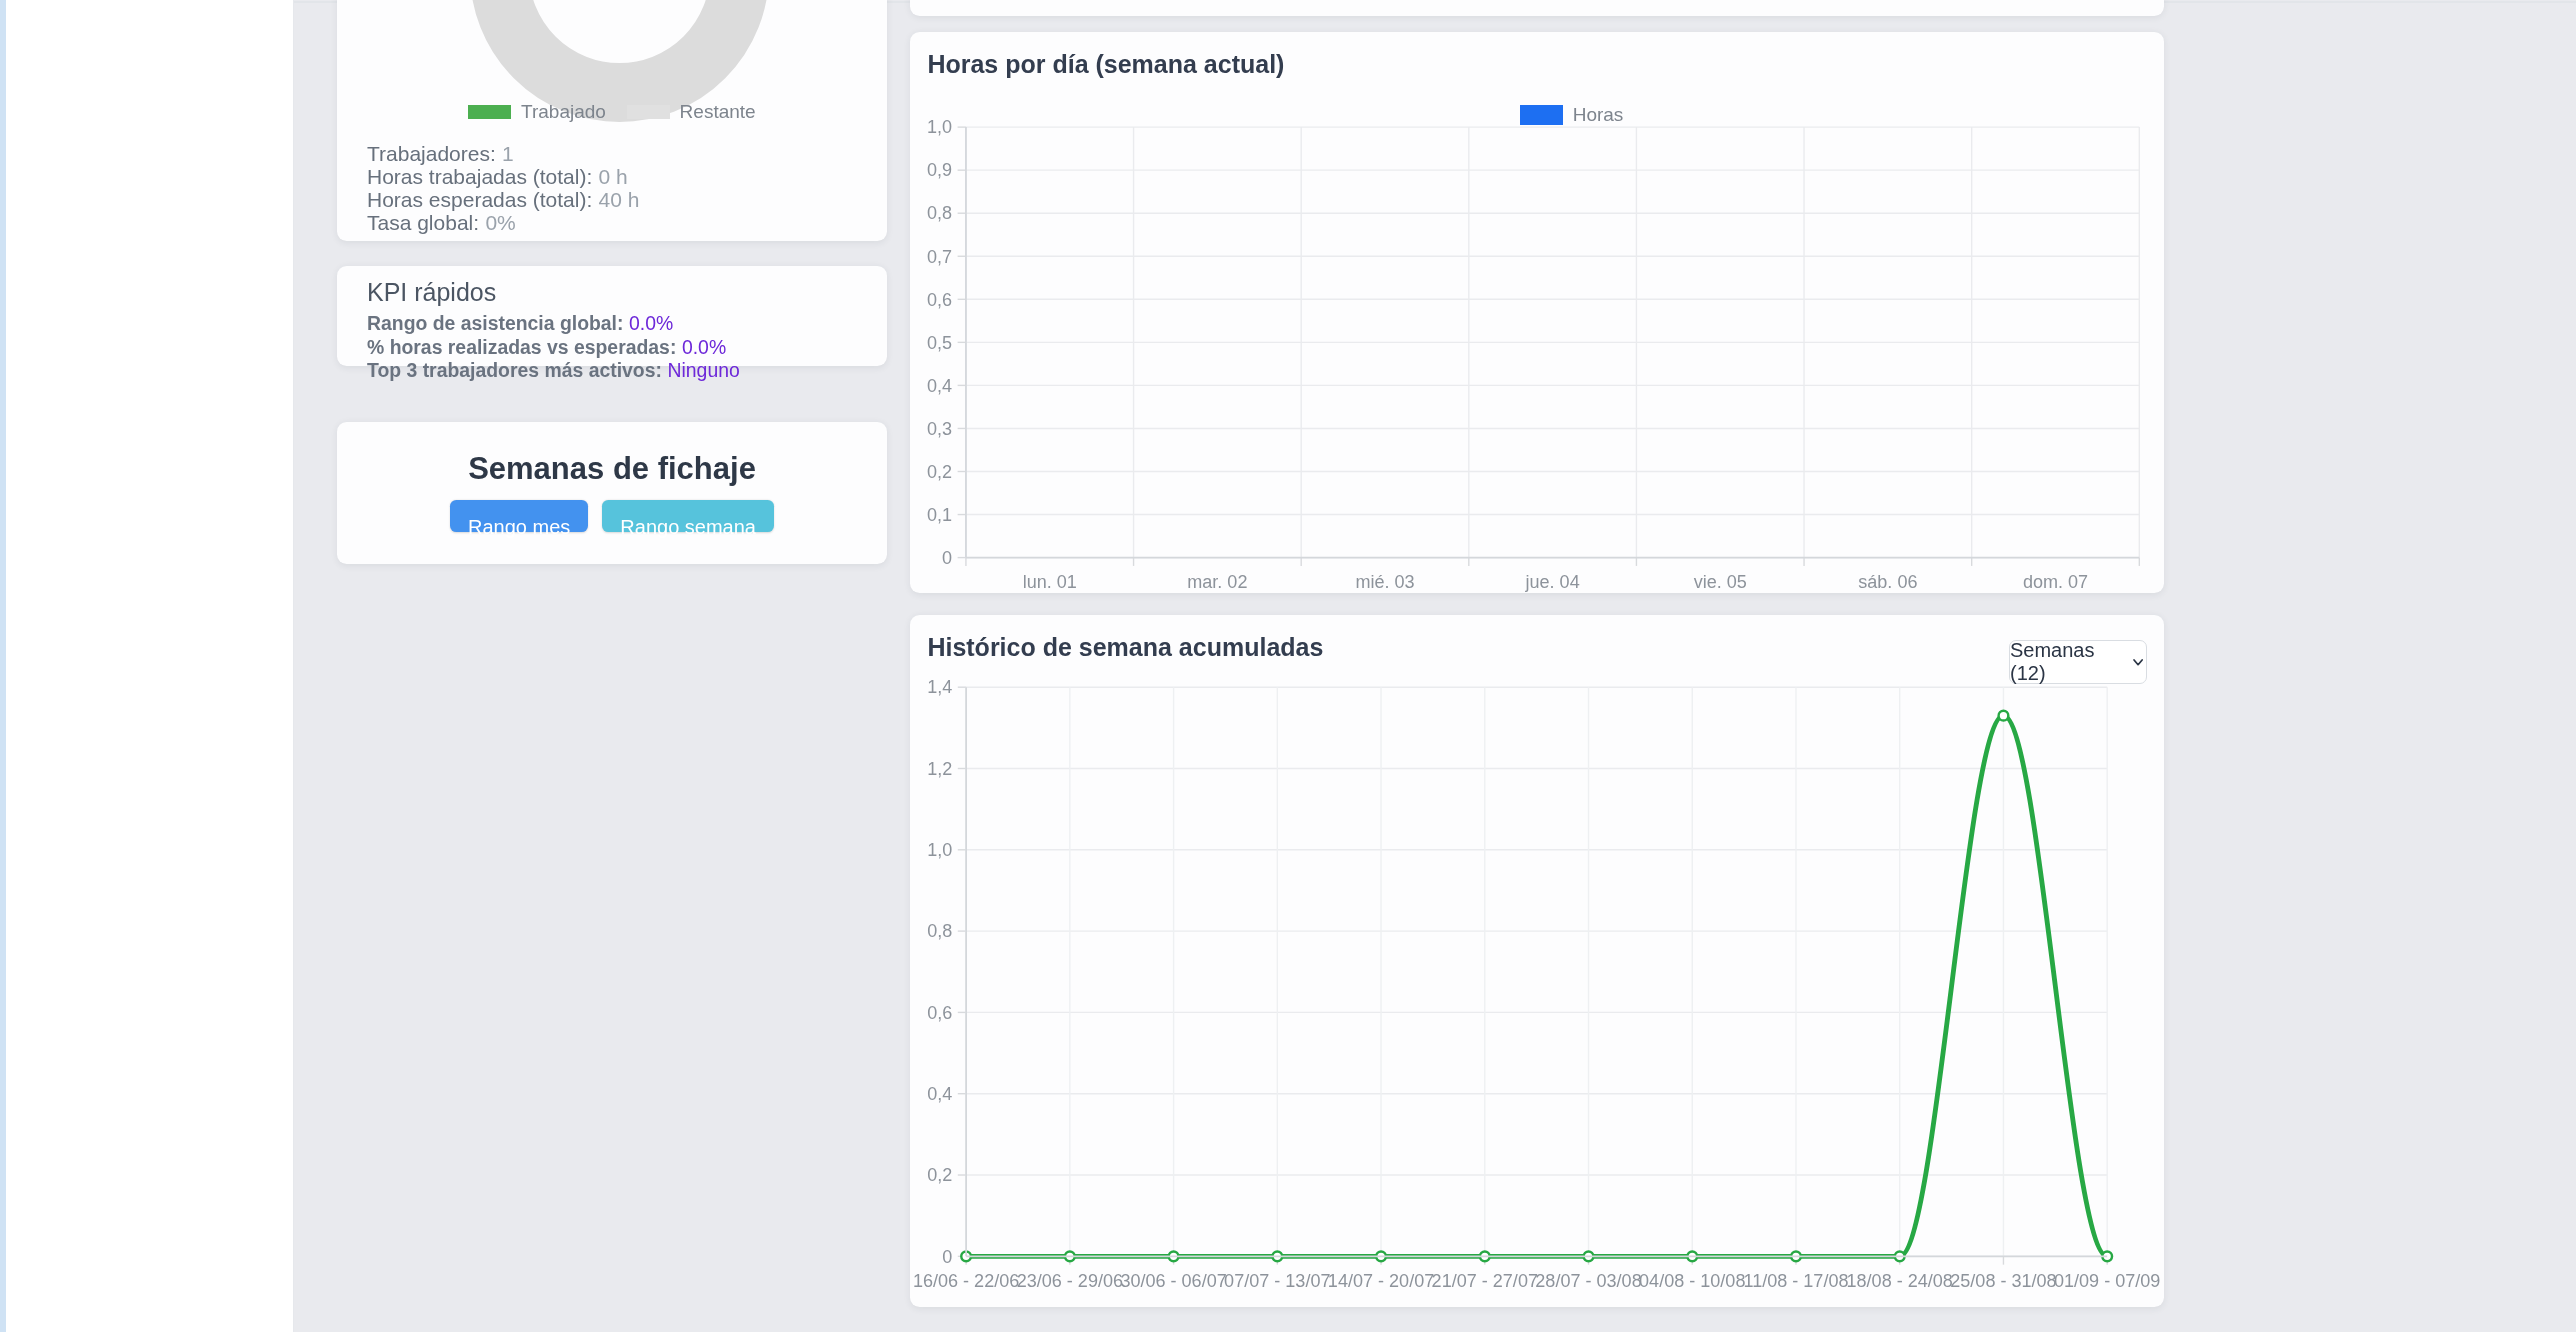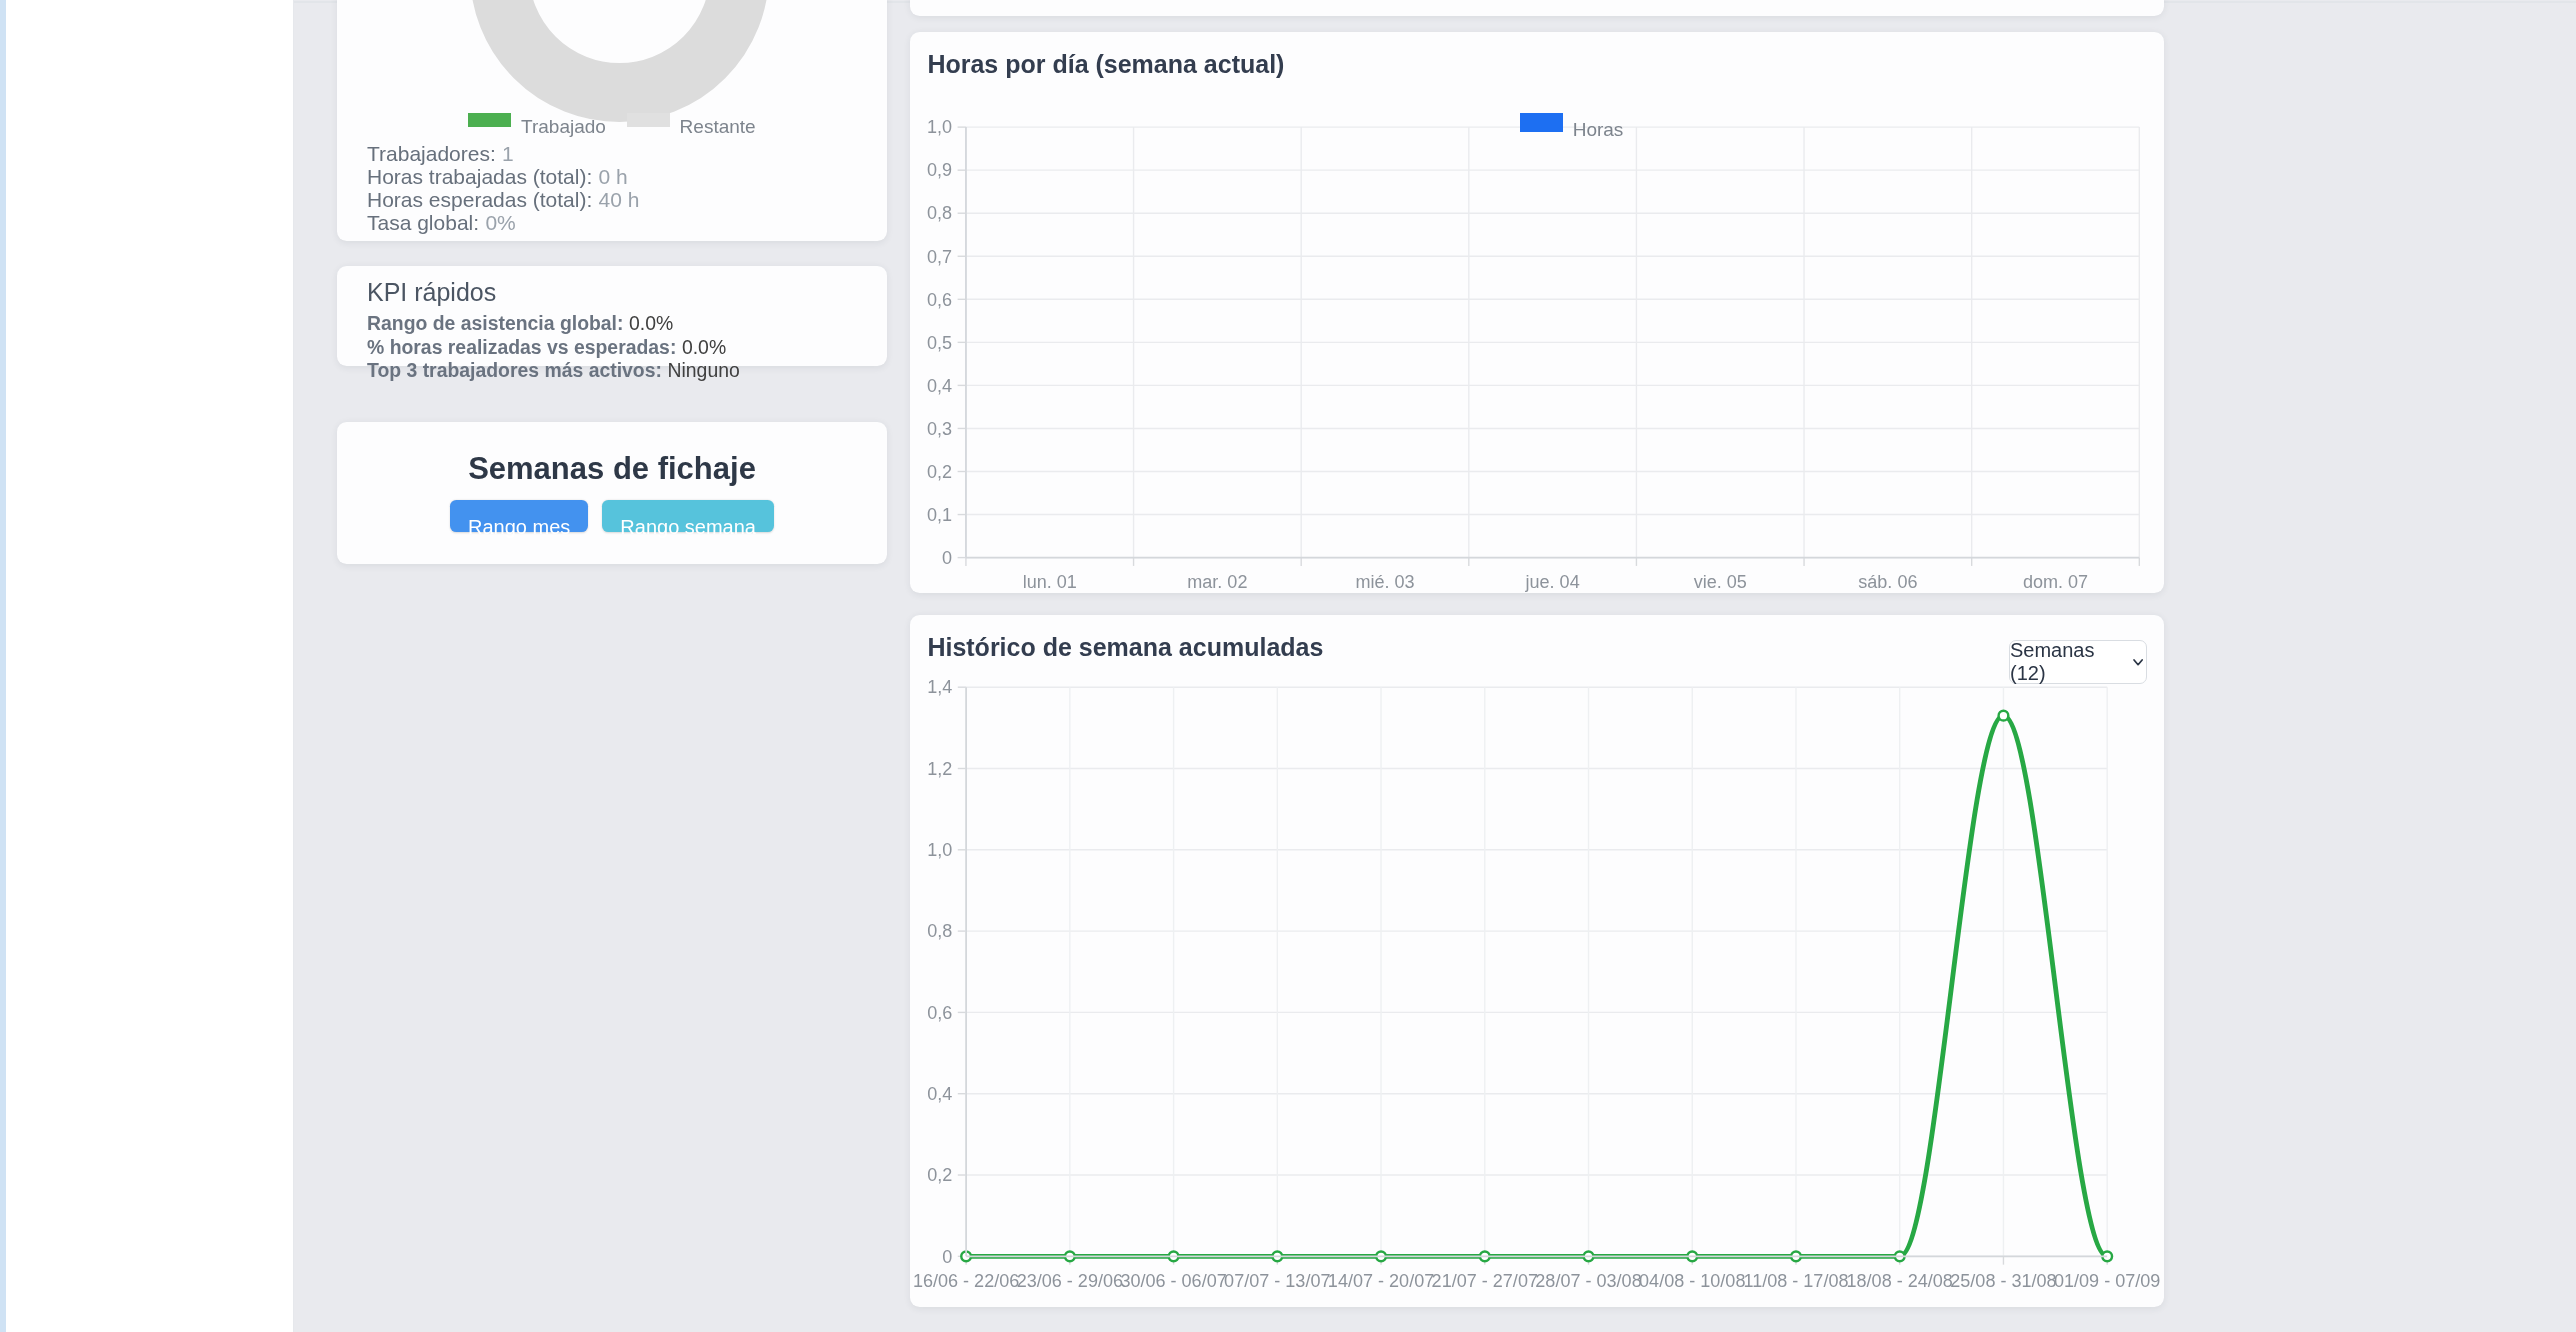--- a/index.html
+++ b/index.html
@@ -17,32 +17,32 @@
   }
   
   #card-summary{left:337px;top:-146px;width:550px;height:387px;}
   .donut{
     position:absolute;left:133px;top:-31px;width:299px;height:299px;
     border-radius:50%;border:59px solid #dcdcdc;box-sizing:border-box;
   }
   .donut-legend{position:absolute;left:0;top:247px;width:100%;display:flex;justify-content:center;gap:21px;}
   .legend-item{display:flex;align-items:center;gap:9.7px;cursor:pointer;}
   .legend-swatch{width:43px;height:14px;}
-  .legend-label{font-size:19px;color:#7d848d;margin-top:15px;}
+  .legend-label{font-size:19px;color:#7d848d;}
   .stats{position:absolute;left:30px;top:288px;}
   .stat-row{font-size:21px;line-height:23px;}
   .stat-label{font-weight:normal;color:#67707c;}
   .stat-value{color:#9aa2ab;margin-left:6.3px;}
   
   #card-kpi{left:337px;top:266px;width:550px;height:100px;}
   .kpi-title{position:absolute;left:30px;top:11.8px;font-size:25px;color:#4b5563;}
   .kpi-list{position:absolute;left:30px;top:46px;}
   .kpi-row{font-size:19.4px;line-height:23.6px;}
   .kpi-label{font-weight:bold;color:#6a7380;}
-  .kpi-value{color:#404040;margin-left:5.6px;}
+  .kpi-value{color:#6d28d9;margin-left:5.6px;}
   
   #card-report{left:337px;top:422px;width:550px;height:142px;text-align:center;}
   .report-title{position:absolute;left:0;top:29px;width:100%;font-size:31px;font-weight:bold;color:#2e3847;}
   .report-buttons{position:absolute;left:0;top:78px;width:100%;display:flex;justify-content:center;gap:14px;}
   .btn{border:none;border-radius:6.3px;height:31px;padding:16px 18px;font-size:20px;color:#ffffff;
        font-family:inherit;cursor:pointer;box-shadow:0 0.7px 2.1px rgba(0,0,0,.15);}
   
   #card-sliver{left:910px;top:-15.3px;width:1254px;height:31px;}
   #card-chart1{left:910px;top:32px;width:1254px;height:561px;}
   #card-chart2{left:910px;top:615px;width:1254px;height:692px;}

